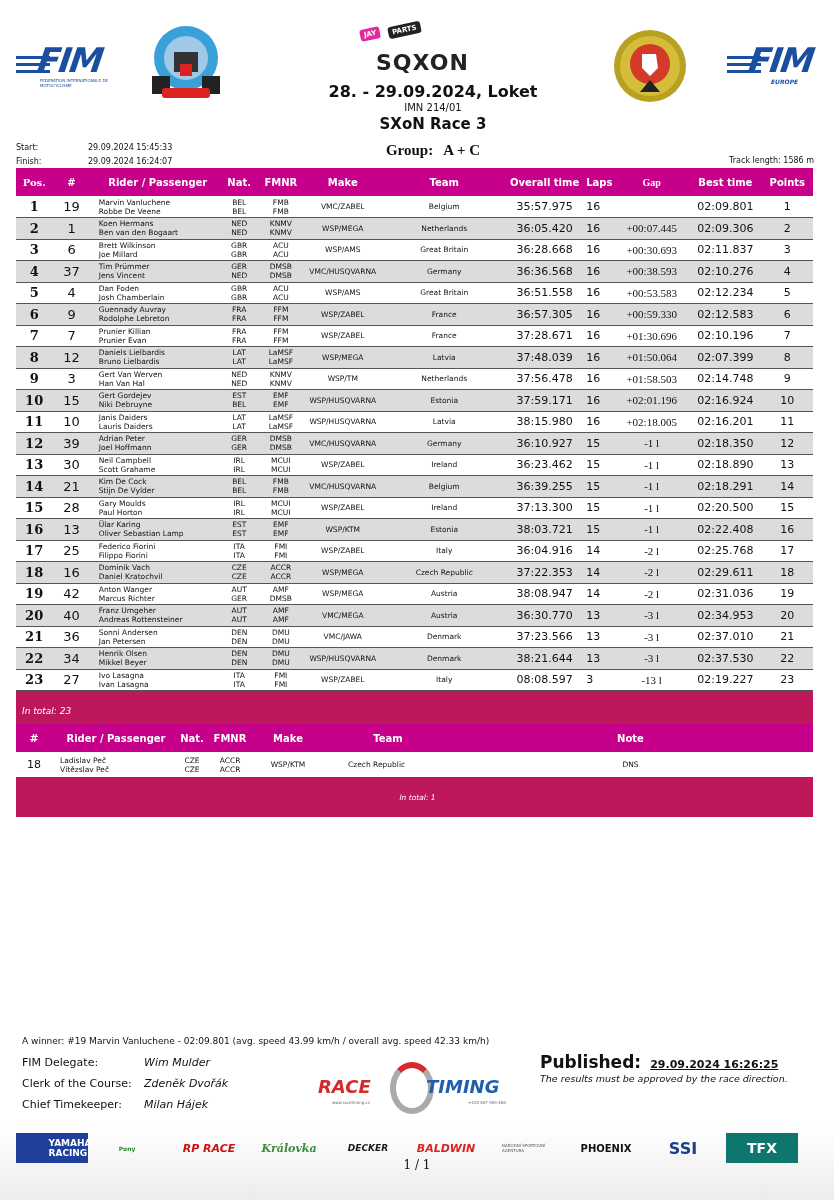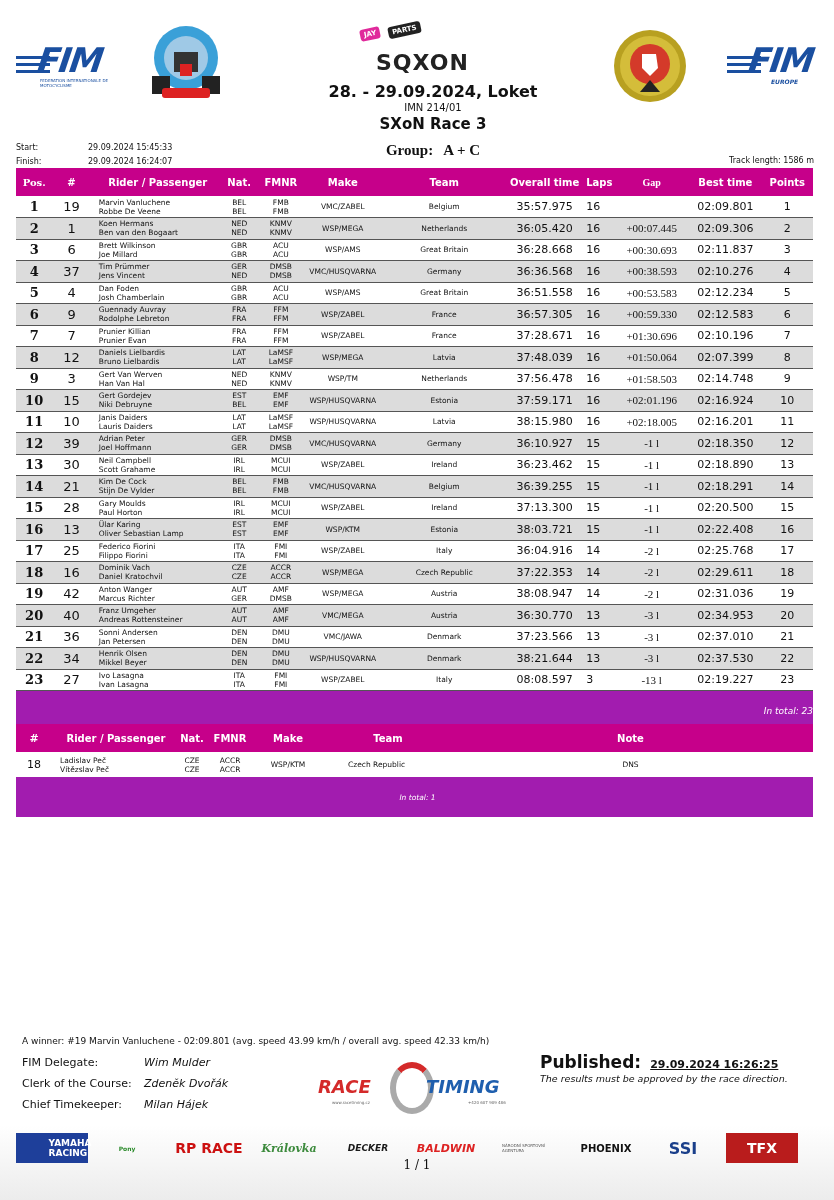--- a/index.html
+++ b/index.html
@@ -48,21 +48,21 @@
   .c-rider { width: 118px; text-align: left !important; font-size: 7.5px; line-height: 9px; padding-left: 8px; }
   .c-nat { width: 42px; font-size: 7.5px; line-height: 9px; }
   .c-fmnr { width: 36px; font-size: 7.5px; line-height: 9px; }
   .c-make { width: 80px; font-size: 7.5px; }
   .c-team { width: 110px; font-size: 7.5px; }
   .c-time { width: 78px; font-size: 11px; }
   .c-laps { width: 26px; font-size: 11px; text-align: left !important; }
   .c-gap { width: 70px; font-size: 11px; font-family: Liberation Serif, serif; }
   .c-best { width: 68px; font-size: 11px; }
   .c-pts { width: 48px; font-size: 11px; }
-  .total-row td { background: #a21caf; color: #fff; font-style: italic; font-size: 9px; text-align: right; padding-left: 6px; height: 40px; }
+  .total-row td { background: #be185d; color: #fff; font-style: italic; font-size: 9px; text-align: left; padding-left: 6px; height: 40px; }
 
   .dns { top: 724px; }
   .dns thead th { background: #c6008a; color: #fff; font-size: 10px; font-weight: bold; height: 28px; text-align: center; }
   .dns tbody tr.row { height: 25px; }
   .dns td { text-align: center; font-size: 7.5px; line-height: 9px; }
   .dns .d-num { width: 36px; font-size: 11px; }
   .dns .d-rider { width: 120px; text-align: left; padding-left: 8px; }
   .dns .d-nat { width: 40px; }
   .dns .d-fmnr { width: 36px; }
   .dns .d-make { width: 80px; }
@@ -84,28 +84,28 @@
 
   .published { position: absolute; left: 540px; top: 1052px; }
   .pub-label { font-size: 17px; font-weight: bold; }
   .pub-date { font-size: 11px; font-weight: bold; text-decoration: underline; margin-left: 4px; }
   .pub-note { font-size: 9.5px; font-style: italic; margin-top: 1px; }
 
   .footer-band { position: absolute; left: 0; top: 1125px; width: 834px; height: 75px; background: linear-gradient(#ffffff, #ececec); }
   .sponsor { position: absolute; top: 1133px; height: 30px; display: flex; align-items: center; justify-content: center; font-weight: bold; font-size: 9px; }
   .sp-yamaha { left: 16px; width: 72px; background: #1e3f9a; color: #fff; padding-left: 36px; }
   .sp-pony { left: 112px; width: 30px; color: #2a8a2a; font-size: 6px; }
-  .sp-rprace { left: 173px; width: 72px; color: #c11; font-size: 14px; }
+  .sp-rprace { left: 173px; width: 72px; color: #c11; font-style: italic; font-size: 11px; }
   .sp-kralovka { left: 260px; width: 58px; color: #3c8a3c; font-style: italic; font-family: "DejaVu Serif", serif; font-size: 11px; }
   .sp-decker { left: 340px; width: 56px; color: #1a1a1a; font-size: 9px; font-style: italic; }
   .sp-baldwin { left: 410px; width: 72px; color: #d22; font-style: italic; font-size: 11px; }
   .sp-nsa { left: 502px; width: 50px; color: #555; font-size: 4px; font-weight: normal; }
   .sp-phoenix { left: 568px; width: 76px; color: #111; font-size: 10px; }
   .sp-ssi { left: 654px; width: 58px; color: #1a3f8a; font-size: 16px; }
-  .sp-tfx { left: 726px; width: 72px; background: #b91c1c; color: #fff; font-size: 14px; }
+  .sp-tfx { left: 726px; width: 72px; background: #0f766e; color: #fff; font-size: 14px; }
   .pagenum { position: absolute; left: 0; width: 834px; top: 1158px; text-align: center; font-size: 12px; font-family: "DejaVu Serif", serif; }
 </style>
 </head>
 <body>
 
 <div class="logo fim-left">
   <div class="fim-lines">
       <div></div>
       <div></div>
       <div></div>

